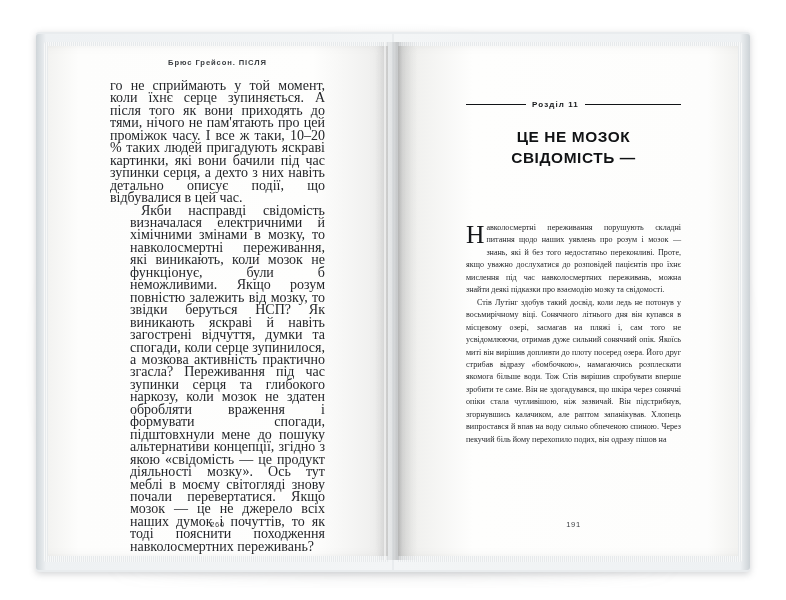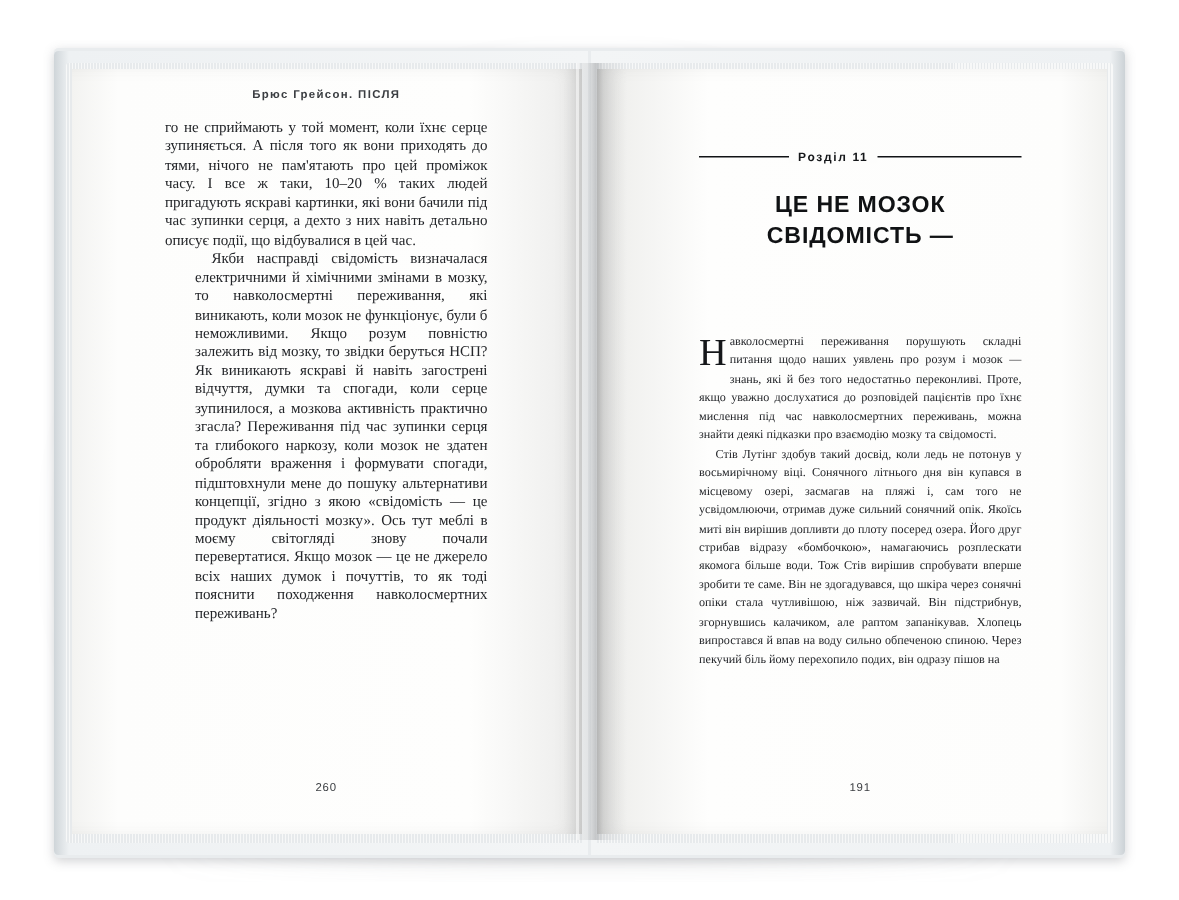--- a/index.html
+++ b/index.html
@@ -138,21 +138,21 @@
     letter-spacing: 0.9px;
     color: #3a3d41;
     font-family: "Liberation Sans", sans-serif;
     font-weight: 700;
   }
 
   .body-left {
     left: 110px;
     top: 80px;
     width: 215px;
-    font-size: 10px;
+    font-size: 14px;
     line-height: 12.45px;
     text-align: justify;
     hyphens: auto;
   }
   .body-left p {
     margin: 0;
   }
   .body-left p.indent {
     text-indent: 11px;
     margin-left: 20px;

